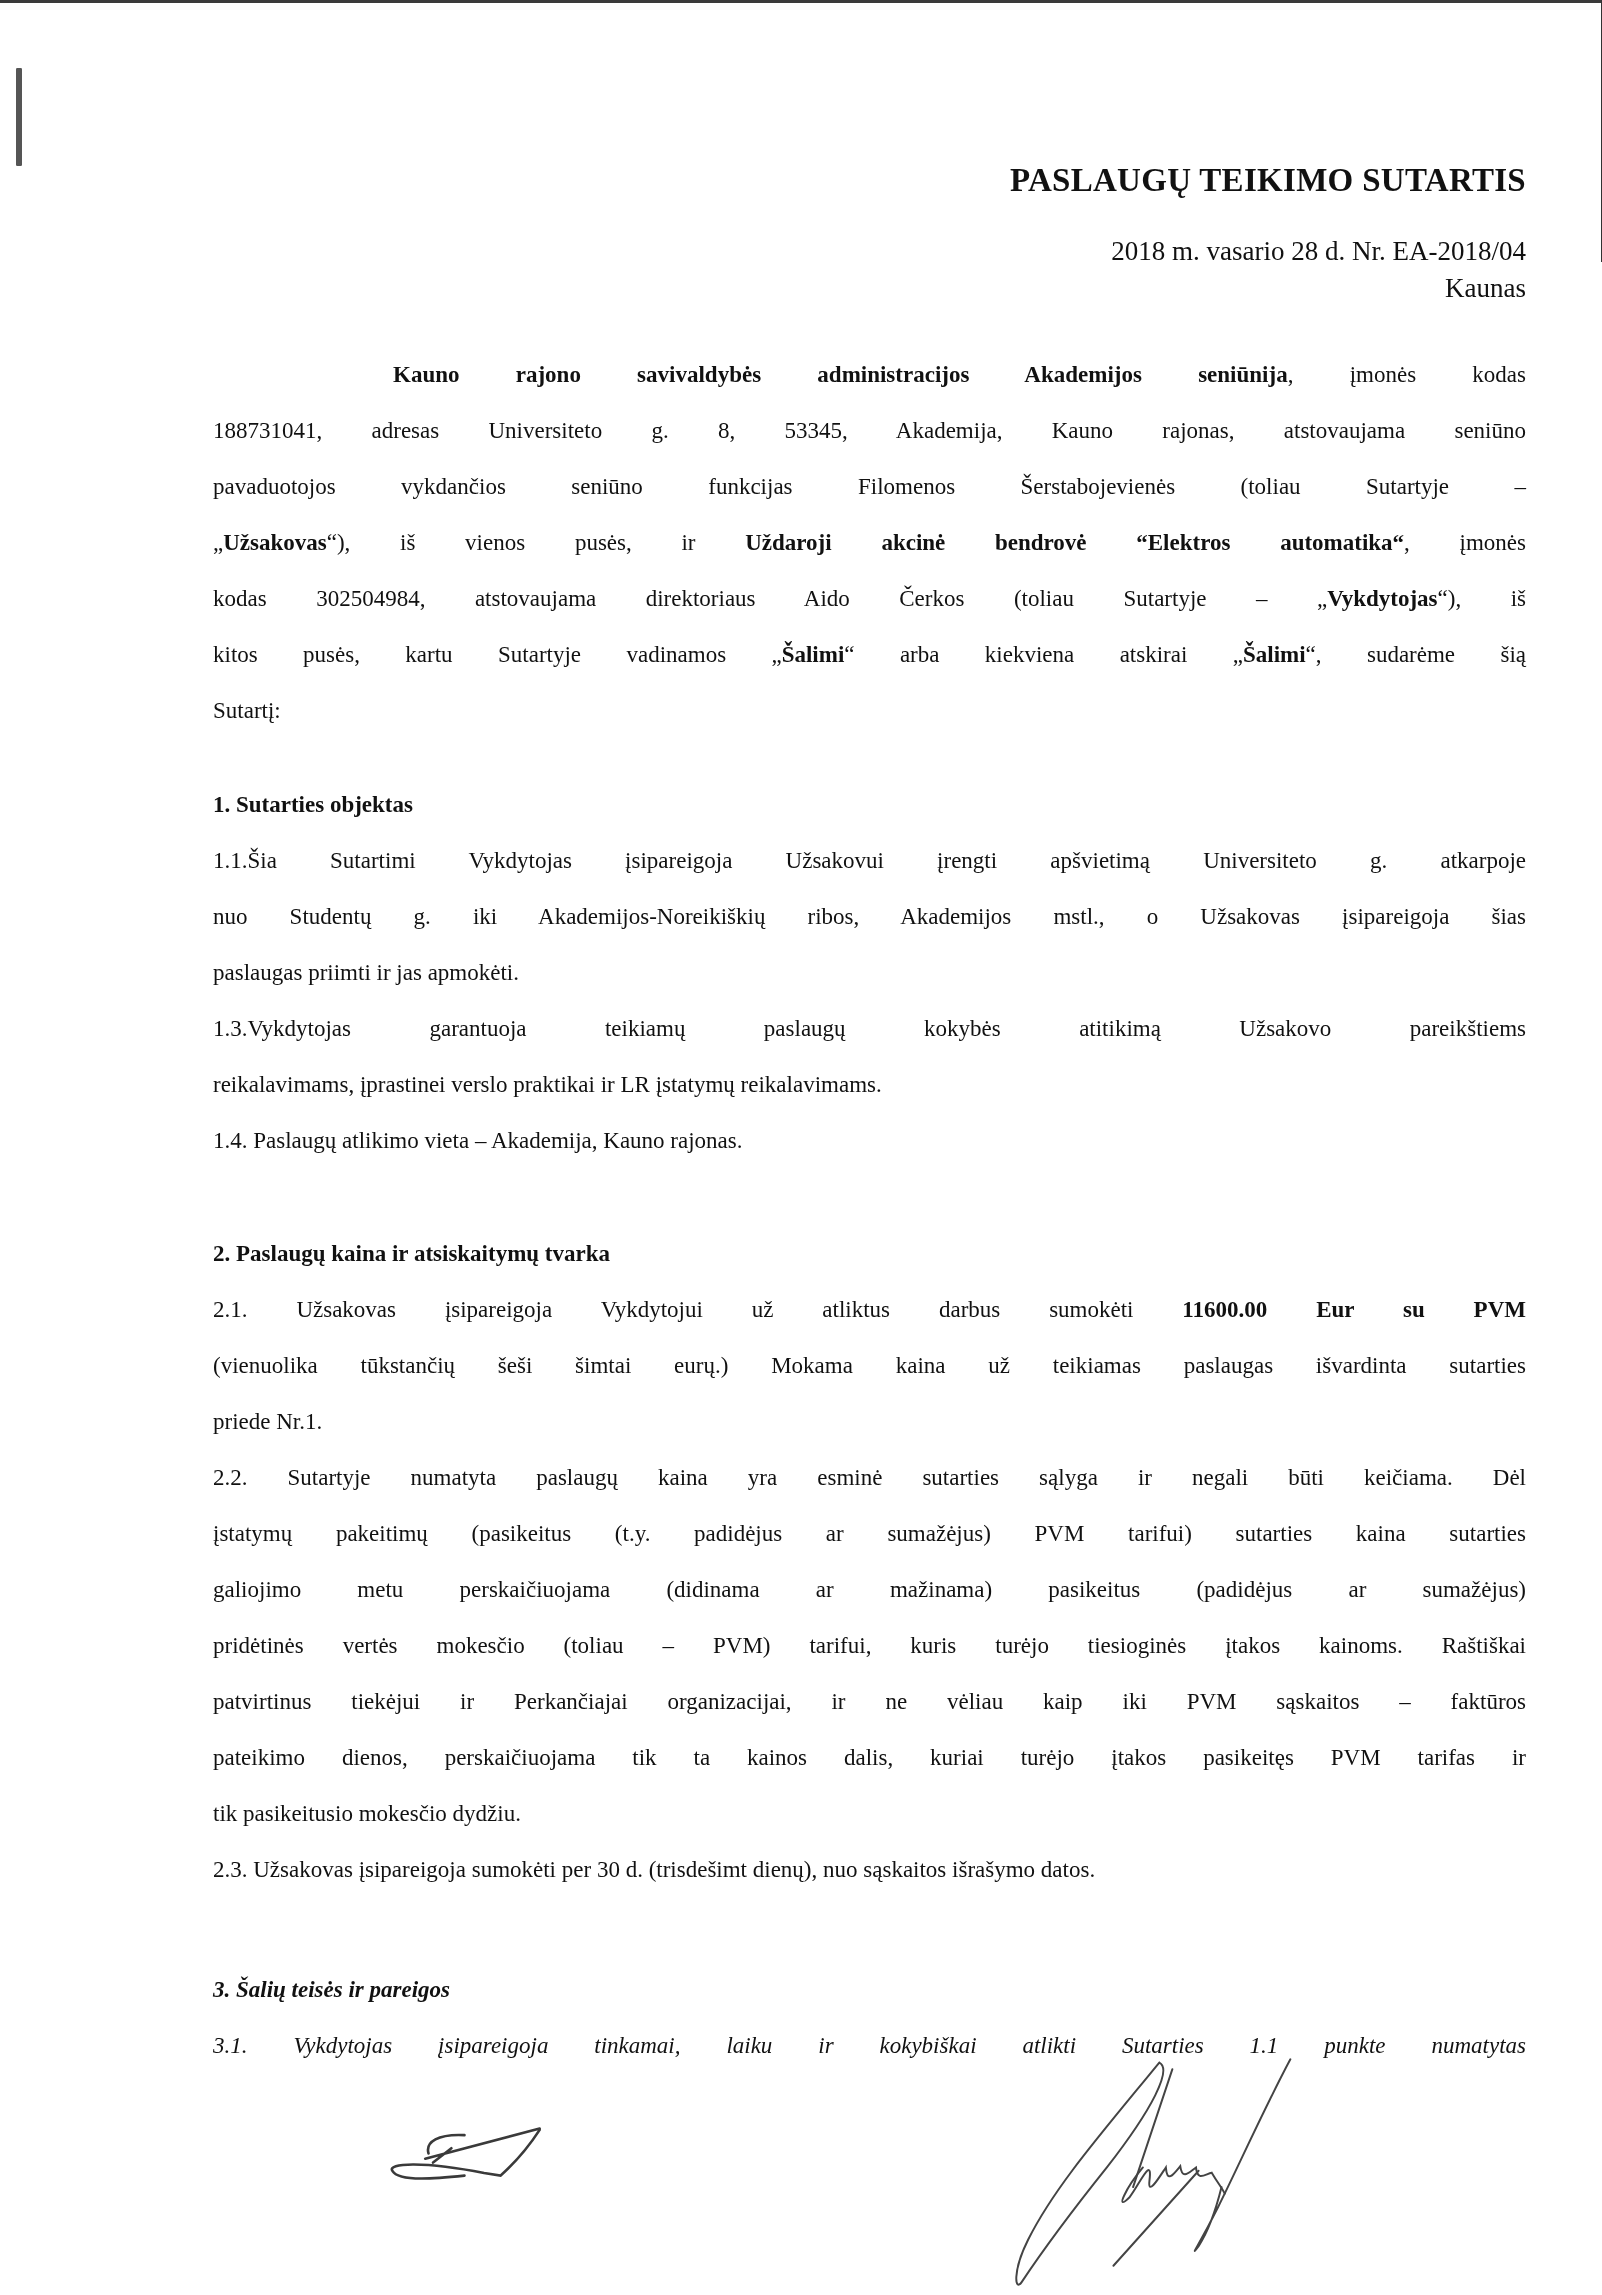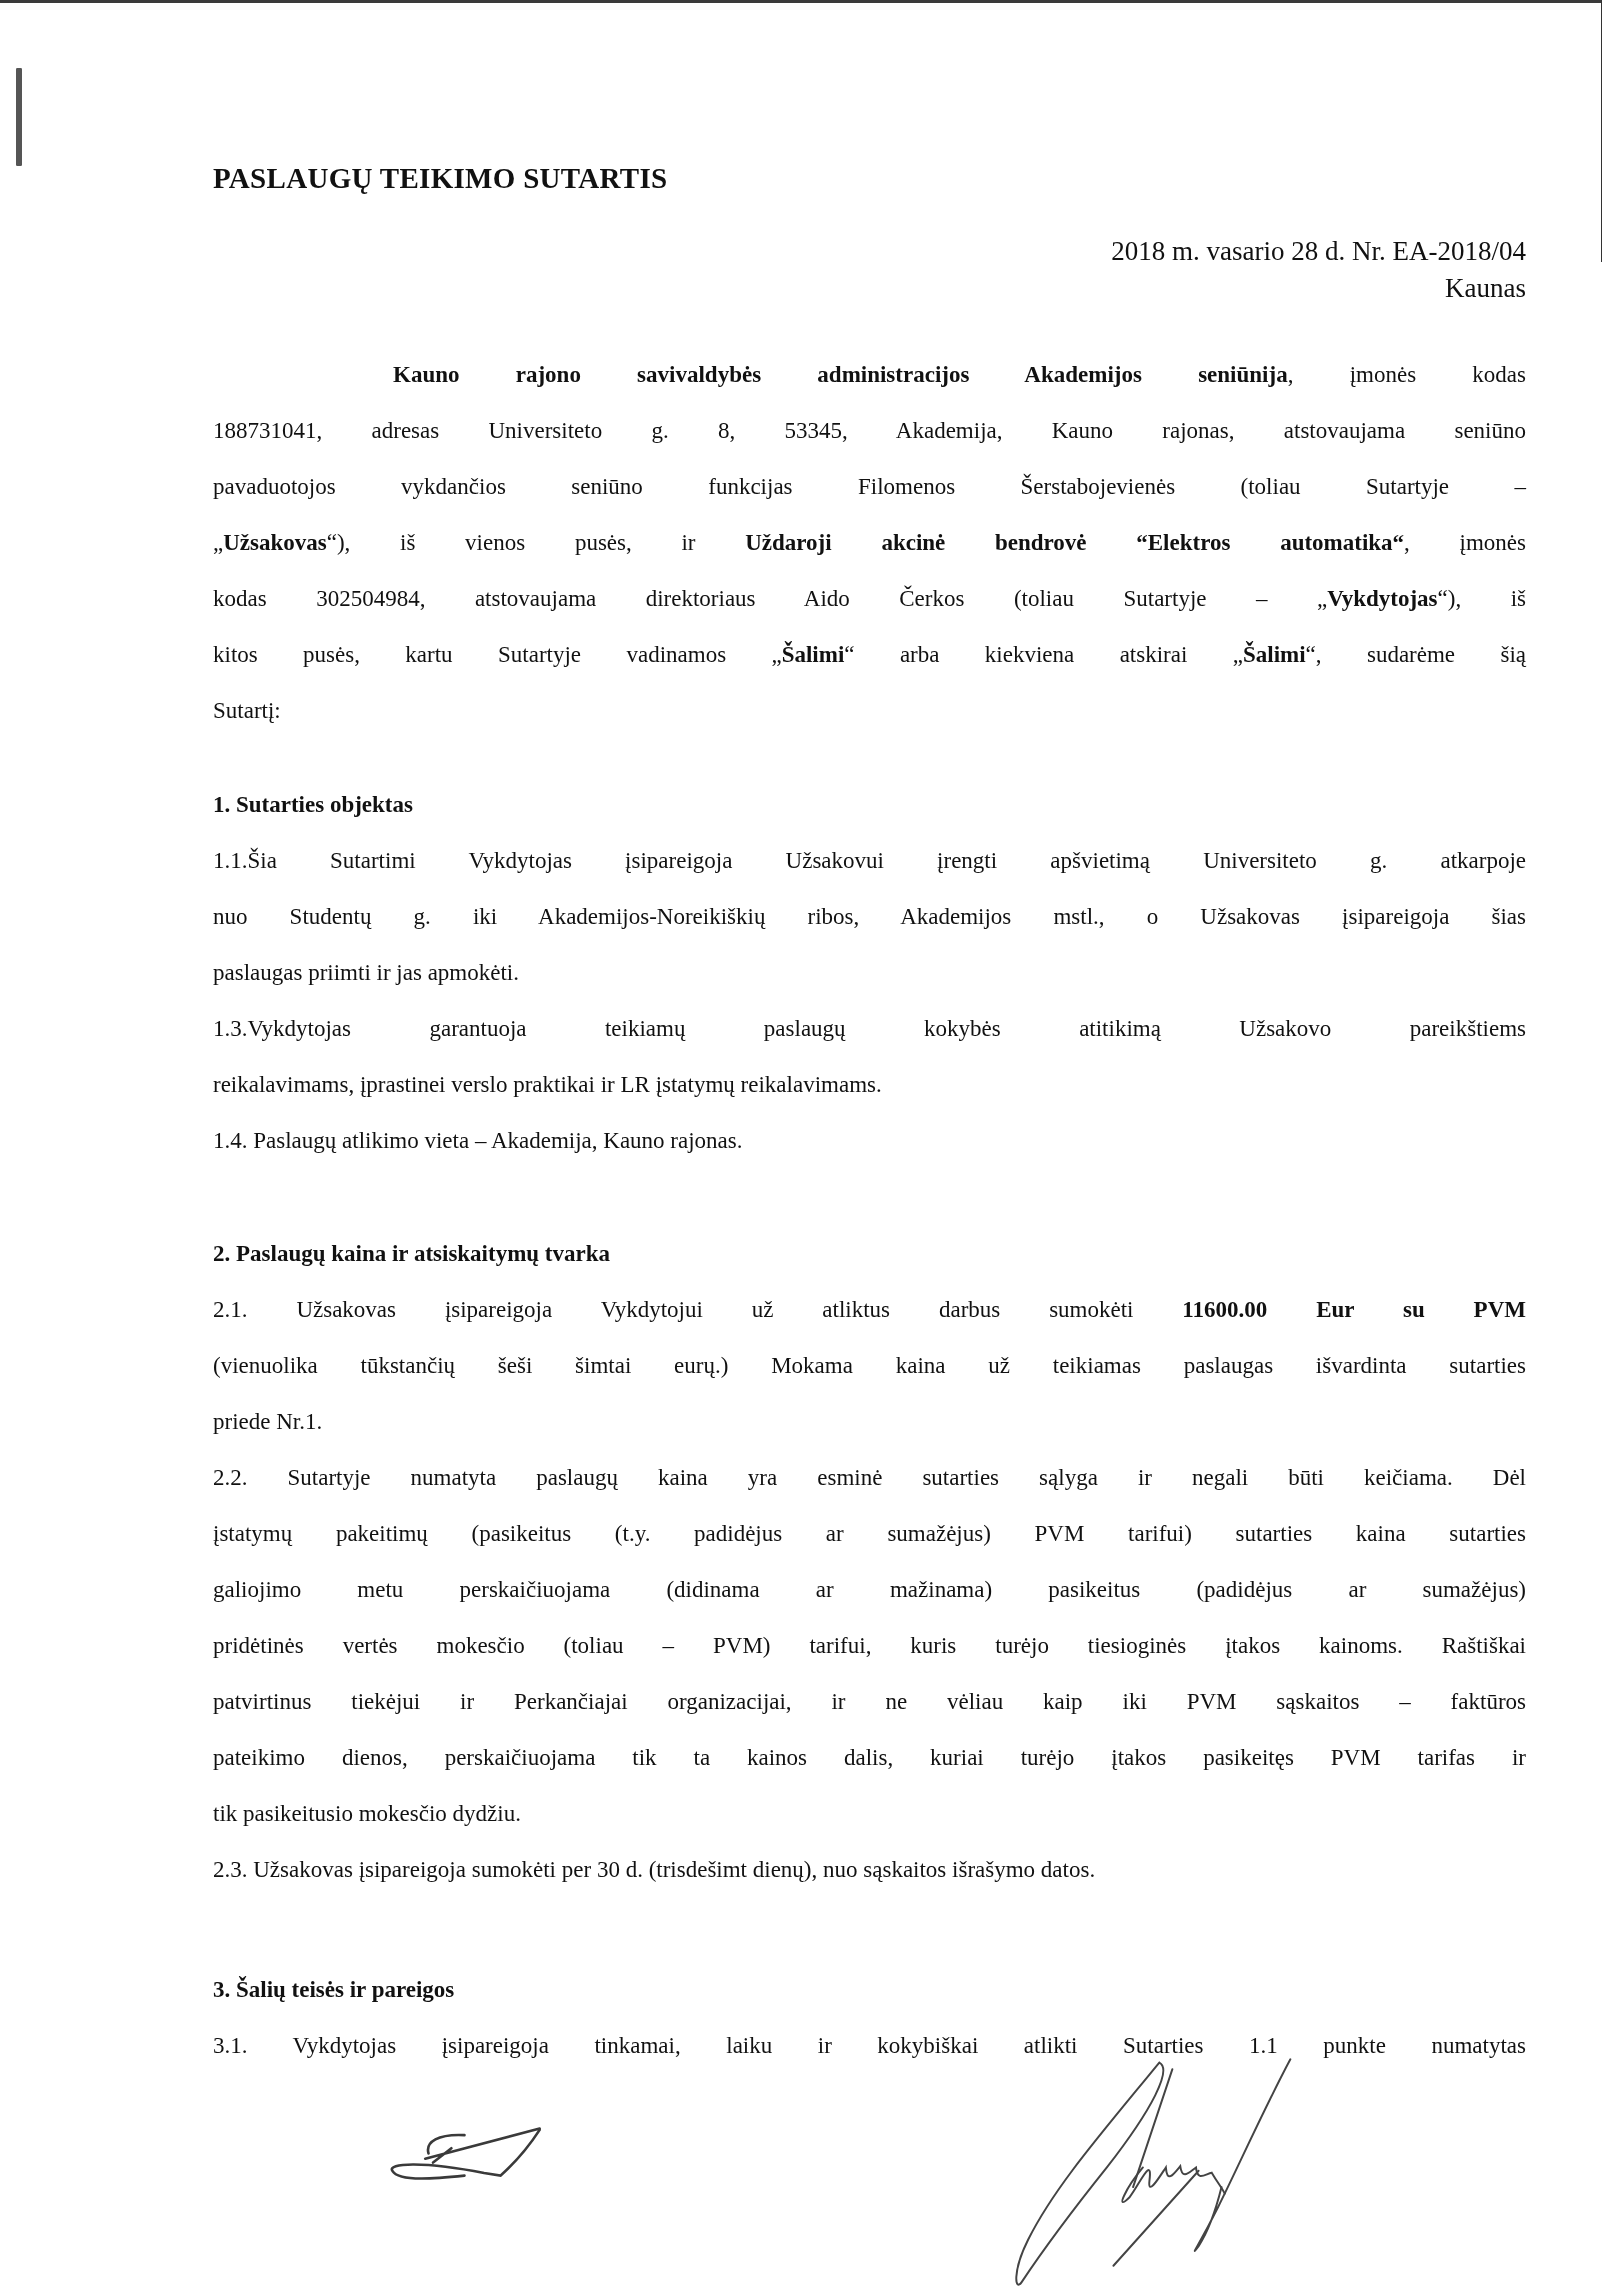--- a/index.html
+++ b/index.html
@@ -1,21 +1,21 @@
 <!DOCTYPE html>
 <html style="font-size:10.5px"><head>
 <meta charset="utf-8">
 <style>
   html, body { margin: 0; padding: 0; background: #ffffff; }
   body { width: 1603px; height: 2295px; position: relative; overflow: hidden; font-family: "Liberation Serif", "DejaVu Serif", serif; color: #111; }
   .top-edge { position: absolute; left: 0; top: 0; width: 1603px; height: 2.6px; background: #3a3a3a; }
   .right-edge { position: absolute; right: 0; top: 0; width: 2px; height: 262px; background: #333; }
   .punch-mark { position: absolute; left: 15.7px; top: 68px; width: 5.9px; height: 98px; background: #555; border-radius: 1.3px; }
   .page { position: absolute; left: 213px; top: 0; width: 1313px; }
-  .title { position: absolute; top: 162px; left: 0; width: 1313px; text-align: left; font-weight: bold; font-size: 29px; letter-spacing: 0.3px; }
+  .title { position: absolute; top: 162px; left: 0; width: 1313px; text-align: right; font-weight: bold; font-size: 33px; letter-spacing: 0.3px; }
   .dateline { position: absolute; top: 233px; left: 0; width: 1313px; text-align: right; font-size: 27px; line-height: 37px; }
   .body-text { position: absolute; left: 0; width: 1313px; font-size: 23px; line-height: 56px; text-align: justify; }
   .line { display: block; text-align: justify; text-align-last: justify; white-space: nowrap; height: 56px; }
   .line.last { text-align-last: left; }
   .indent { padding-left: 180px; }
   b { font-weight: bold; }
   .sig { position: absolute; }
 </style>
 </head>
 <body>
@@ -60,21 +60,21 @@
     <span class="line">2.2. Sutartyje numatyta paslaugų kaina yra esminė sutarties sąlyga ir negali būti keičiama. Dėl</span>
     <span class="line">įstatymų pakeitimų (pasikeitus (t.y. padidėjus ar sumažėjus) PVM tarifui) sutarties kaina sutarties</span>
     <span class="line">galiojimo metu perskaičiuojama (didinama ar mažinama) pasikeitus (padidėjus ar sumažėjus)</span>
     <span class="line">pridėtinės vertės mokesčio (toliau – PVM) tarifui, kuris turėjo tiesioginės įtakos kainoms. Raštiškai</span>
     <span class="line">patvirtinus tiekėjui ir Perkančiajai organizacijai, ir ne vėliau kaip iki PVM sąskaitos – faktūros</span>
     <span class="line">pateikimo dienos, perskaičiuojama tik ta kainos dalis, kuriai turėjo įtakos pasikeitęs PVM tarifas ir</span>
     <span class="line last">tik pasikeitusio mokesčio dydžiu.</span>
     <span class="line last">2.3. Užsakovas įsipareigoja sumokėti per 30 d. (trisdešimt dienų), nuo sąskaitos išrašymo datos.</span>
   </div>
 
-  <div class="body-text" style="top:1962px;">
+  <div class="body-text" style="top:1962px;font-style:italic;">
     <span class="line last"><b>3. Šalių teisės ir pareigos</b></span>
     <span class="line">3.1. Vykdytojas įsipareigoja tinkamai, laiku ir kokybiškai atlikti Sutarties 1.1 punkte numatytas</span>
   </div>
 </div>
 
 <svg class="sig" style="left:386px; top:2122px;" width="170" height="72" viewBox="0 0 260 110">
   <path d="M120 20 C 80 18, 60 30, 65 48 M60 56 L 235 10 M100 40 L 72 62 M10 75 C 0 62, 60 60, 150 78 L 175 82 C 200 60, 220 35, 235 12 M10 75 C 20 92, 80 86, 120 82" fill="none" stroke="#3a3a3a" stroke-width="4" stroke-linecap="round"></path>
 </svg>
 
 <svg class="sig" style="left:1002px; top:2056px;" width="367" height="236" viewBox="0 0 560 360">

